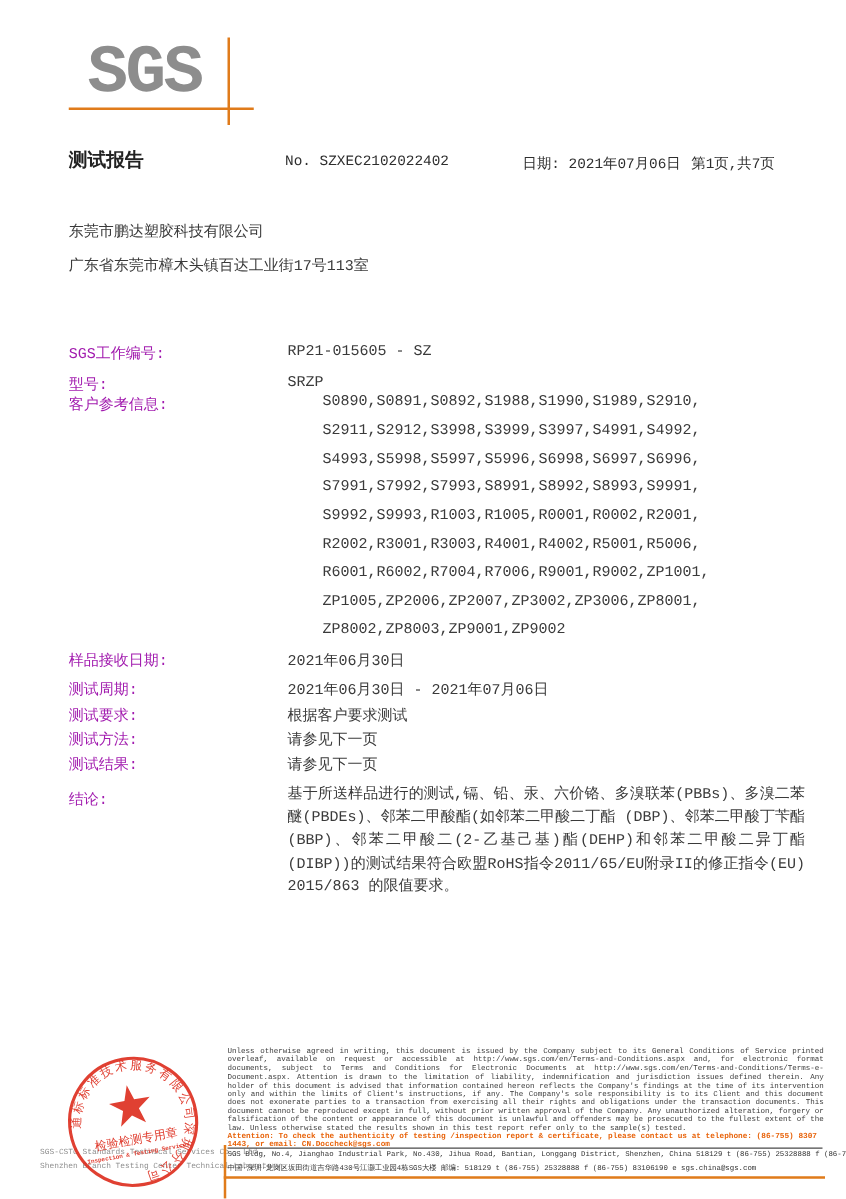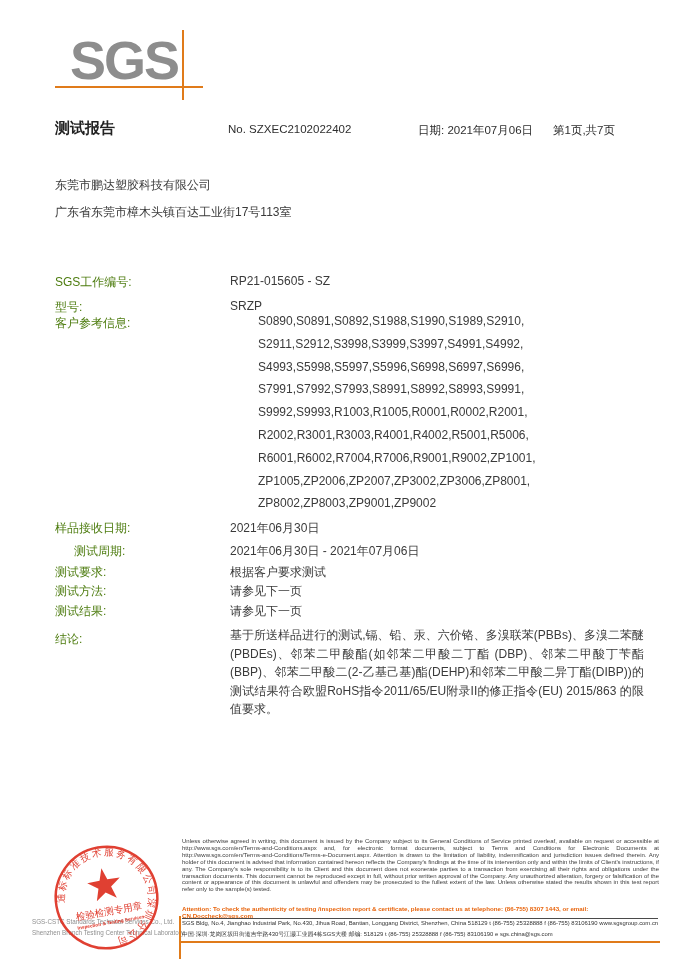--- a/index.html
+++ b/index.html
@@ -1,29 +1,29 @@
 <!DOCTYPE html>
 <html><head>
 <meta charset="utf-8">
 <style>
   html,body{margin:0;padding:0;background:#ffffff;}
   #page{
     position:relative;width:677px;height:959px;background:#ffffff;overflow:hidden;
-    font-family:Liberation Sans, sans-serif;color:#3a3a3a;
+    font-family:Liberation Mono, monospace;color:#3a3a3a;
   }
   .abs{position:absolute;}
   
   .logo-text{font-weight:bold;color:#8d8d8d;font-size:54px;letter-spacing:-2px;line-height:1;}
   .orange{background:#e07b1a;}
   
   .doc-title{font-size:15px;font-weight:bold;color:#222;}
   .hdr{font-size:11.5px;color:#2e2e2e;}
   
   .body-text{font-size:12px;color:#3a3a3a;}
-  .label{font-size:12px;color:#4d7c0f;}
+  .label{font-size:12px;color:#a21caf;}
   .value{font-size:12px;color:#3a3a3a;}
   .multiline{white-space:pre-line;line-height:22.8px;margin-left:28px;}
   .conclusion-p{width:414px;line-height:18.6px;text-align:justify;}
   
   .legal{width:477px;font-size:6px;line-height:6.9px;text-align:justify;color:#3c3c3c;}
   .attention{width:477px;font-size:6.2px;line-height:6.6px;font-weight:bold;color:#e8640c;}
   .addr{font-size:5.9px;color:#333;white-space:nowrap;}
   .gray-co{font-size:6.3px;color:#8f8f8f;white-space:nowrap;}
   .member{font-size:7.5px;color:#333;margin-top:48px;}
   .rule-dark{background:#4a4a4a;}
@@ -59,21 +59,21 @@
 S7991,S7992,S7993,S8991,S8992,S8993,S9991,
 S9992,S9993,R1003,R1005,R0001,R0002,R2001,
 R2002,R3001,R3003,R4001,R4002,R5001,R5006,
 R6001,R6002,R7004,R7006,R9001,R9002,ZP1001,
 ZP1005,ZP2006,ZP2007,ZP3002,ZP3006,ZP8001,
 ZP8002,ZP8003,ZP9001,ZP9002</div>
 
   <div class="abs label" style="left:55px;top:520px;">样品接收日期:</div>
   <div class="abs value" style="left:230px;top:520px;">2021年06月30日</div>
 
-  <div class="abs label" style="left:55px;top:543px;margin-left:19px;">测试周期:</div>
+  <div class="abs label" style="left:55px;top:543px;">测试周期:</div>
   <div class="abs value" style="left:230px;top:543px;">2021年06月30日 - 2021年07月06日</div>
 
   <div class="abs label" style="left:55px;top:564px;">测试要求:</div>
   <div class="abs value" style="left:230px;top:564px;">根据客户要求测试</div>
 
   <div class="abs label" style="left:55px;top:583px;">测试方法:</div>
   <div class="abs value" style="left:230px;top:583px;">请参见下一页</div>
 
   <div class="abs label" style="left:55px;top:603px;">测试结果:</div>
   <div class="abs value" style="left:230px;top:603px;">请参见下一页</div>

